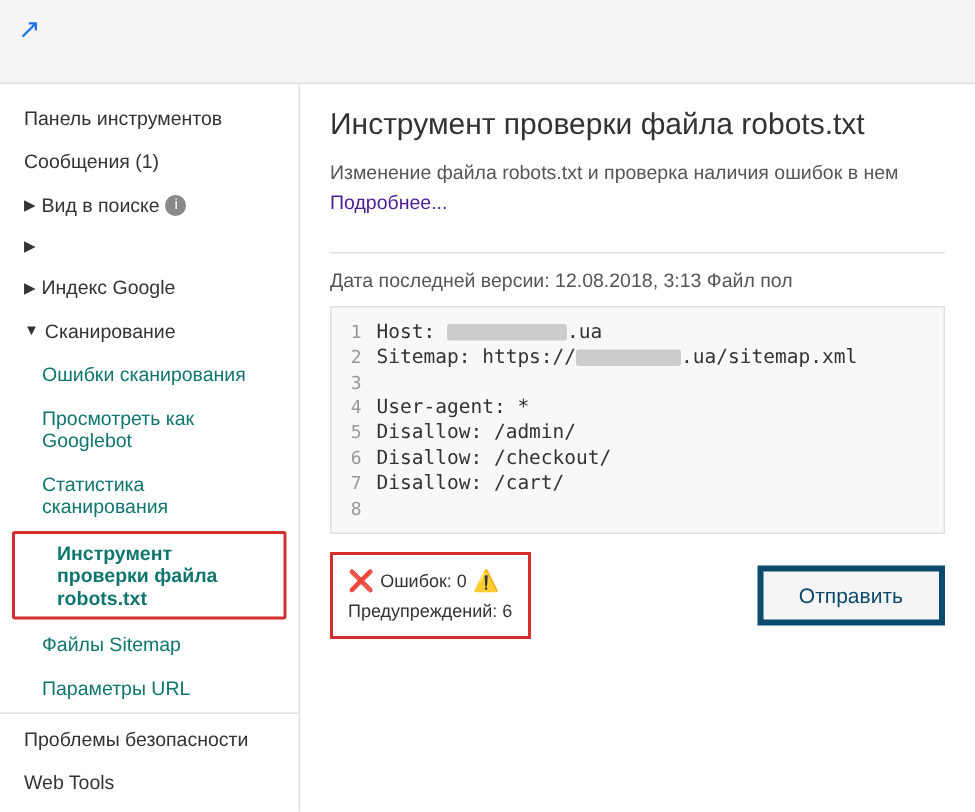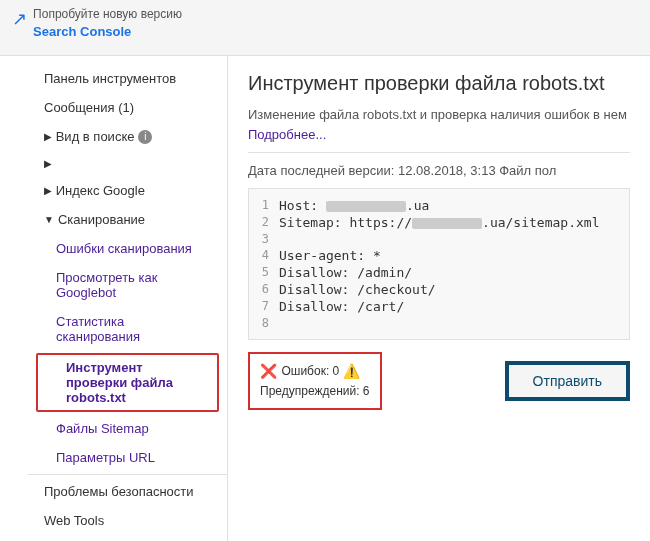--- a/index.html
+++ b/index.html
@@ -42,21 +42,20 @@
       text-decoration: none;
       font-size: 13px;
       font-weight: bold;
       display: block;
     }
 
     .main-layout {
       display: flex;
       flex: 1;
       overflow: hidden;
-      padding-left: 28px;
     }
 
     
     .sidebar {
       width: 200px;
       min-width: 200px;
       border-right: 1px solid #e0e0e0;
       overflow-y: auto;
       padding: 8px 0;
     }
@@ -75,21 +74,21 @@
       color: #d32f2f;
       font-weight: bold;
       border: 2px solid #d32f2f;
       padding: 5px 14px;
       margin: 2px 8px;
       border-radius: 2px;
     }
 
     .sidebar-item.sub {
       padding-left: 28px;
-      color: #4c1d95;
+      color: #0f766e;
       font-size: 13px;
     }
 
     .sidebar-section-title {
       padding: 7px 16px;
       font-size: 13px;
       color: #333;
       display: flex;
       align-items: center;
       gap: 4px;
@@ -123,21 +122,21 @@
     .page-title {
       font-size: 20px;
       font-weight: normal;
       color: #333;
       margin-bottom: 10px;
     }
 
     .description {
       font-size: 13px;
       color: #555;
-      margin-bottom: 8px;
+      margin-bottom: 24px;
       line-height: 1.5;
     }
 
     .more-link {
       color: #4c1d95;
       text-decoration: none;
     }
 
     .version-info {
       font-size: 13px;
@@ -228,24 +227,20 @@
       height: 1px;
       background: #e0e0e0;
       margin: 2px 0;
     }
   </style>
 </head>
 <body>
 
 <div class="top-banner">
   <span class="top-banner-icon">↗</span>
-  <div class="top-banner-text">
-    <span>Попробуйте новую версию</span>
-    <a class="top-banner-link" href="#">Search Console</a>
-  </div>
 </div>
 
 <div class="main-layout">
 
   <div class="sidebar">
 
     <div class="sidebar-item">
       <span>Панель инструментов</span>
     </div>
 

